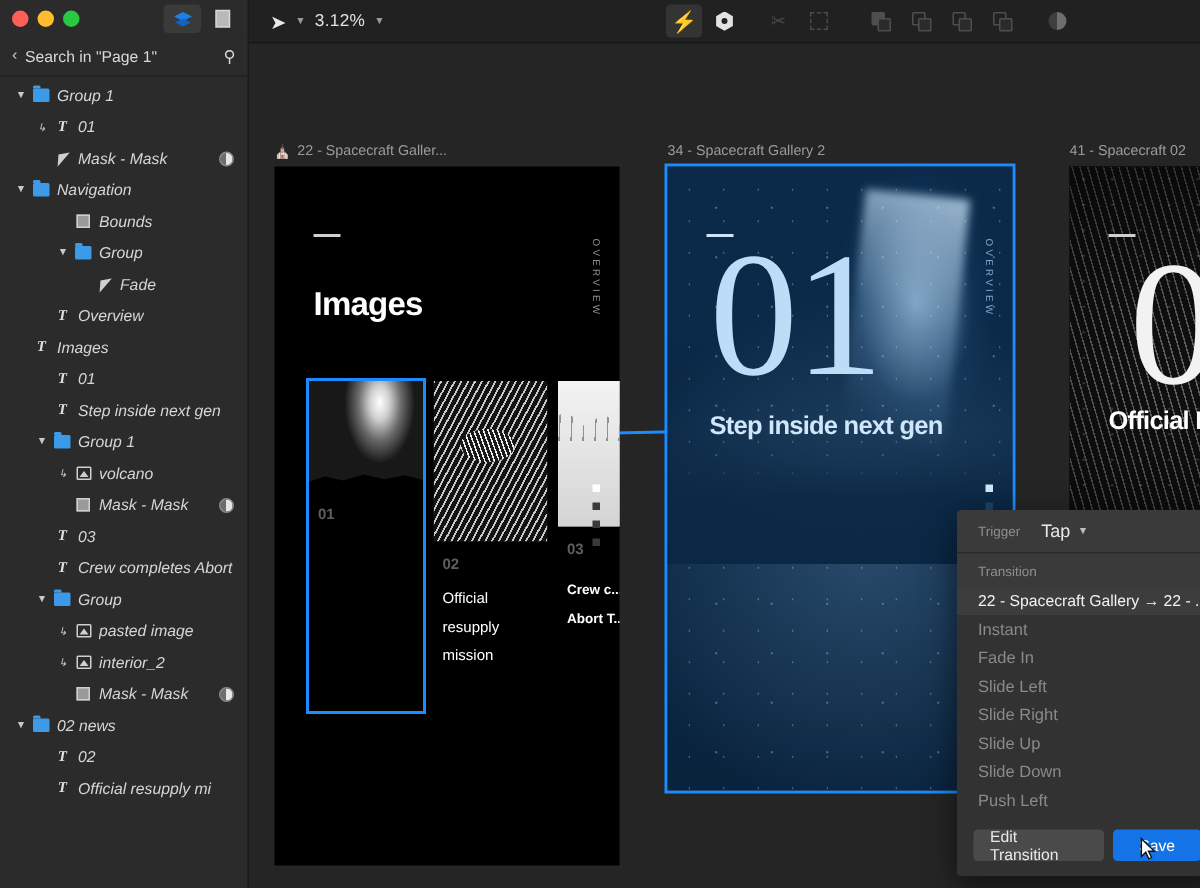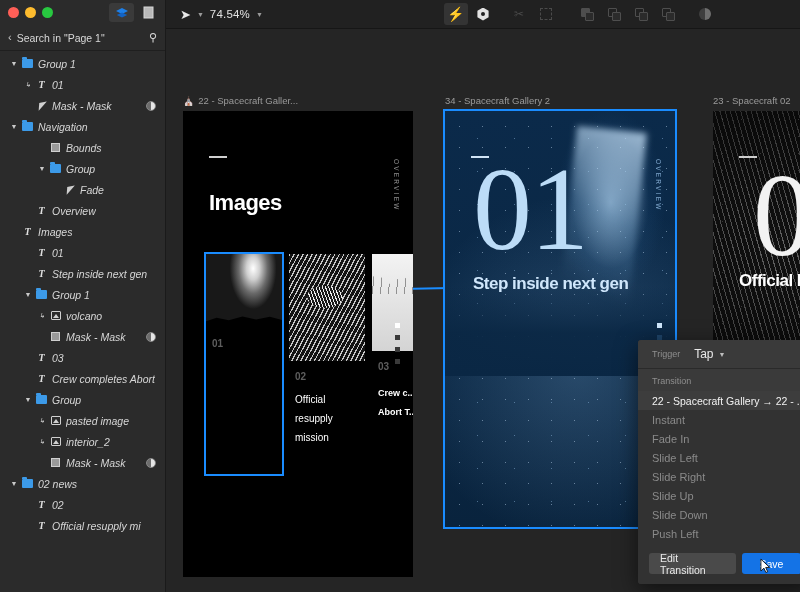--- a/index.html
+++ b/index.html
@@ -445,21 +445,21 @@
           </span>
           <span class="lbl">Official resupply mi</span>
         </div>
       </div>
   </div>
 
   <div id="toolbar">
     <div class="tb-left">
       <span class="cursor-glyph">➤</span>
       <span class="caret">▼</span>
-      <span class="zoom-val">74.54%</span>
+      <span class="zoom-val">3.12%</span>
       <span class="caret">▼</span>
     </div>
     <div class="tb-center">
       <div class="tbtn active">
           <span class="bolt">⚡</span>
         </div>
       <div class="tbtn">
           <span class="hexdot"></span>
         </div>
       <div class="tbtn" style="margin-left:9px">
@@ -586,21 +586,21 @@
           <span class="on" style="background:#cfe6fb"></span>
           <span style="background:#1d4368"></span>
           <span style="background:#1d4368"></span>
           <span style="background:#1d4368"></span>
         </div>
       </div>
     </div>
 
     <div class="artboard-wrap" id="ab3">
       <div class="ab-label">
-        <span>23 - Spacecraft 02</span>
+        <span>41 - Spacecraft 02</span>
       </div>
       <div class="artboard">
         <div style="position:absolute;left:0;top:0;width:100%;height:250px;overflow:hidden;background:#0c0c0c;">
           <div style="position:absolute;inset:0;background:
             repeating-linear-gradient(74deg, rgba(200,200,200,.20) 0 1px, rgba(10,10,10,.9) 1px 5px),
             radial-gradient(ellipse at 30% 55%, #4a4a4a 0%, #0a0a0a 70%);"></div>
           <div style="position:absolute;inset:0;background-image:
             radial-gradient(circle, rgba(255,255,255,.5) .7px, transparent .8px);
             background-size: 19px 17px; opacity:.35;"></div>
         </div>

